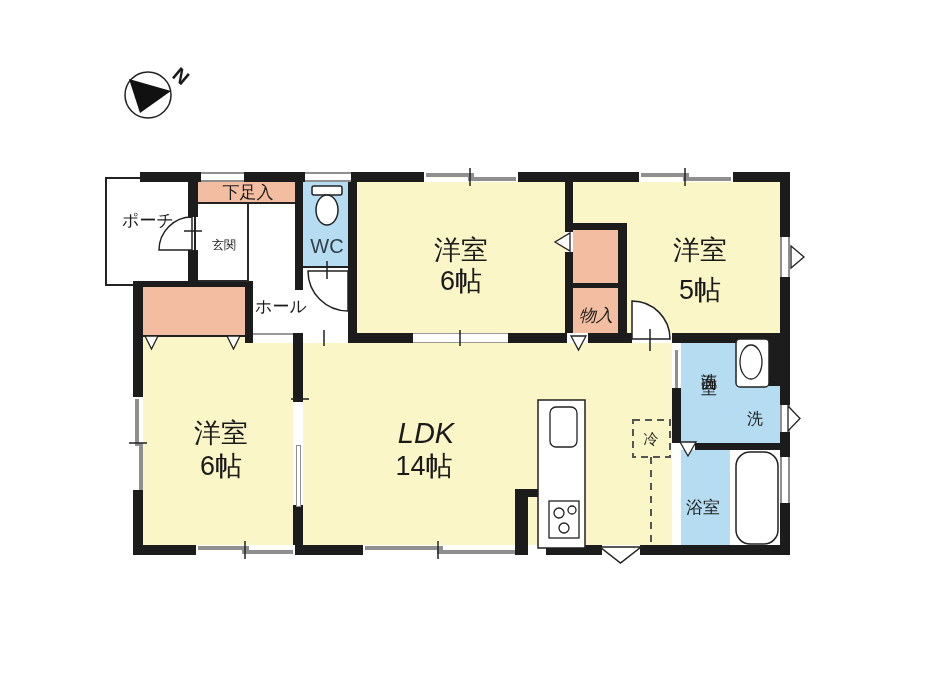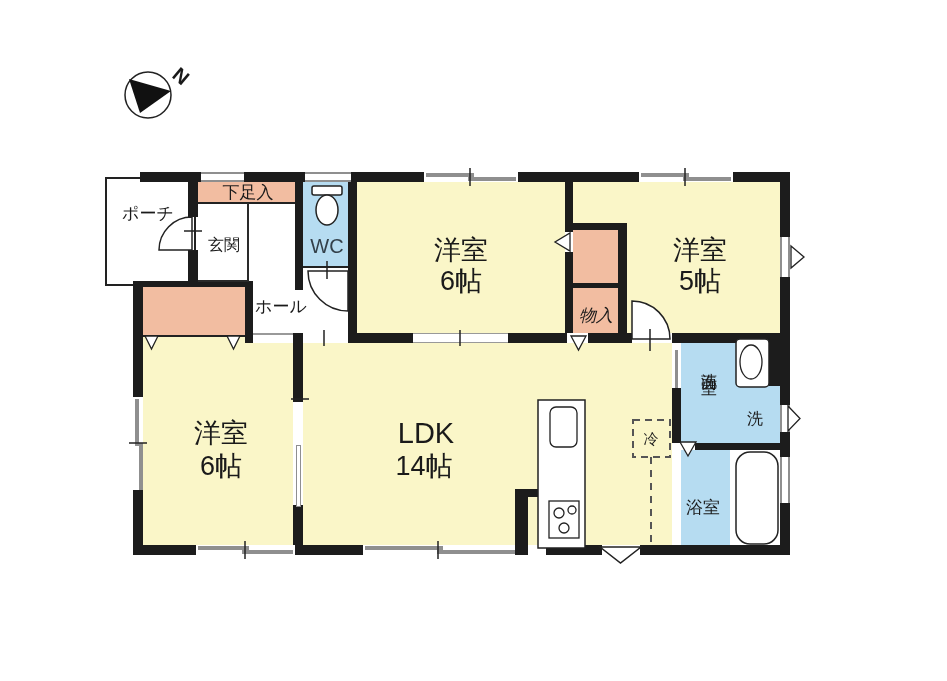--- a/index.html
+++ b/index.html
@@ -185,30 +185,30 @@
     <circle cx="564" cy="528" r="5" fill="#fff" stroke="#222" stroke-width="1.3"></circle>
   </g>
 
   <g>
     <rect x="633" y="420" width="37" height="37" fill="none" stroke="#555" stroke-width="2" stroke-dasharray="7,5"></rect>
     <line x1="651" y1="457" x2="651" y2="545" stroke="#555" stroke-width="2" stroke-dasharray="7,6"></line>
   </g>
 </svg>
 
 <div class="lbl north" style="left:181px;top:76px;">N</div>
-<div class="lbl sm" style="left:148px;top:213px;">ポーチ</div>
+<div class="lbl sm" style="left:148px;top:220px;">ポーチ</div>
 <div class="lbl sm" style="left:248px;top:192px;font-family:Liberation Serif, serif;">下足入</div>
-<div class="lbl sm" style="left:224px;top:245px;font-size:16px;">玄関</div>
+<div class="lbl sm" style="left:224px;top:245px;font-size:12px;">玄関</div>
 <div class="lbl wc" style="left:327px;top:246px;">WC</div>
 <div class="lbl sm" style="left:281px;top:306px;">ホール</div>
 <div class="lbl big" style="left:461px;top:250px;">洋室</div>
 <div class="lbl big" style="left:461px;top:281px;">6帖</div>
 <div class="lbl big" style="left:700px;top:250px;">洋室</div>
-<div class="lbl big" style="left:700px;top:281px;">5帖</div>
+<div class="lbl big" style="left:700px;top:290px;">5帖</div>
 <div class="lbl sm" style="left:596px;top:315px;font-style:italic;">物入</div>
 <div class="lbl big" style="left:221px;top:433px;">洋室</div>
 <div class="lbl big" style="left:221px;top:466px;">6帖</div>
-<div class="lbl ldk" style="left:426px;top:433px;">LDK</div>
+<div class="lbl ldk" style="left:426px;top:433px;font-style:italic;">LDK</div>
 <div class="lbl big" style="left:424px;top:466px;">14帖</div>
 <div class="lbl" style="left:651px;top:438px;font-size:15px;">冷</div>
 <div class="lbl vert" style="left:709px;top:360px;">洗面室</div>
 <div class="lbl" style="left:755px;top:419px;font-size:16px;">洗</div>
 <div class="lbl sm" style="left:703px;top:507px;">浴室</div>
 
 </body></html>

